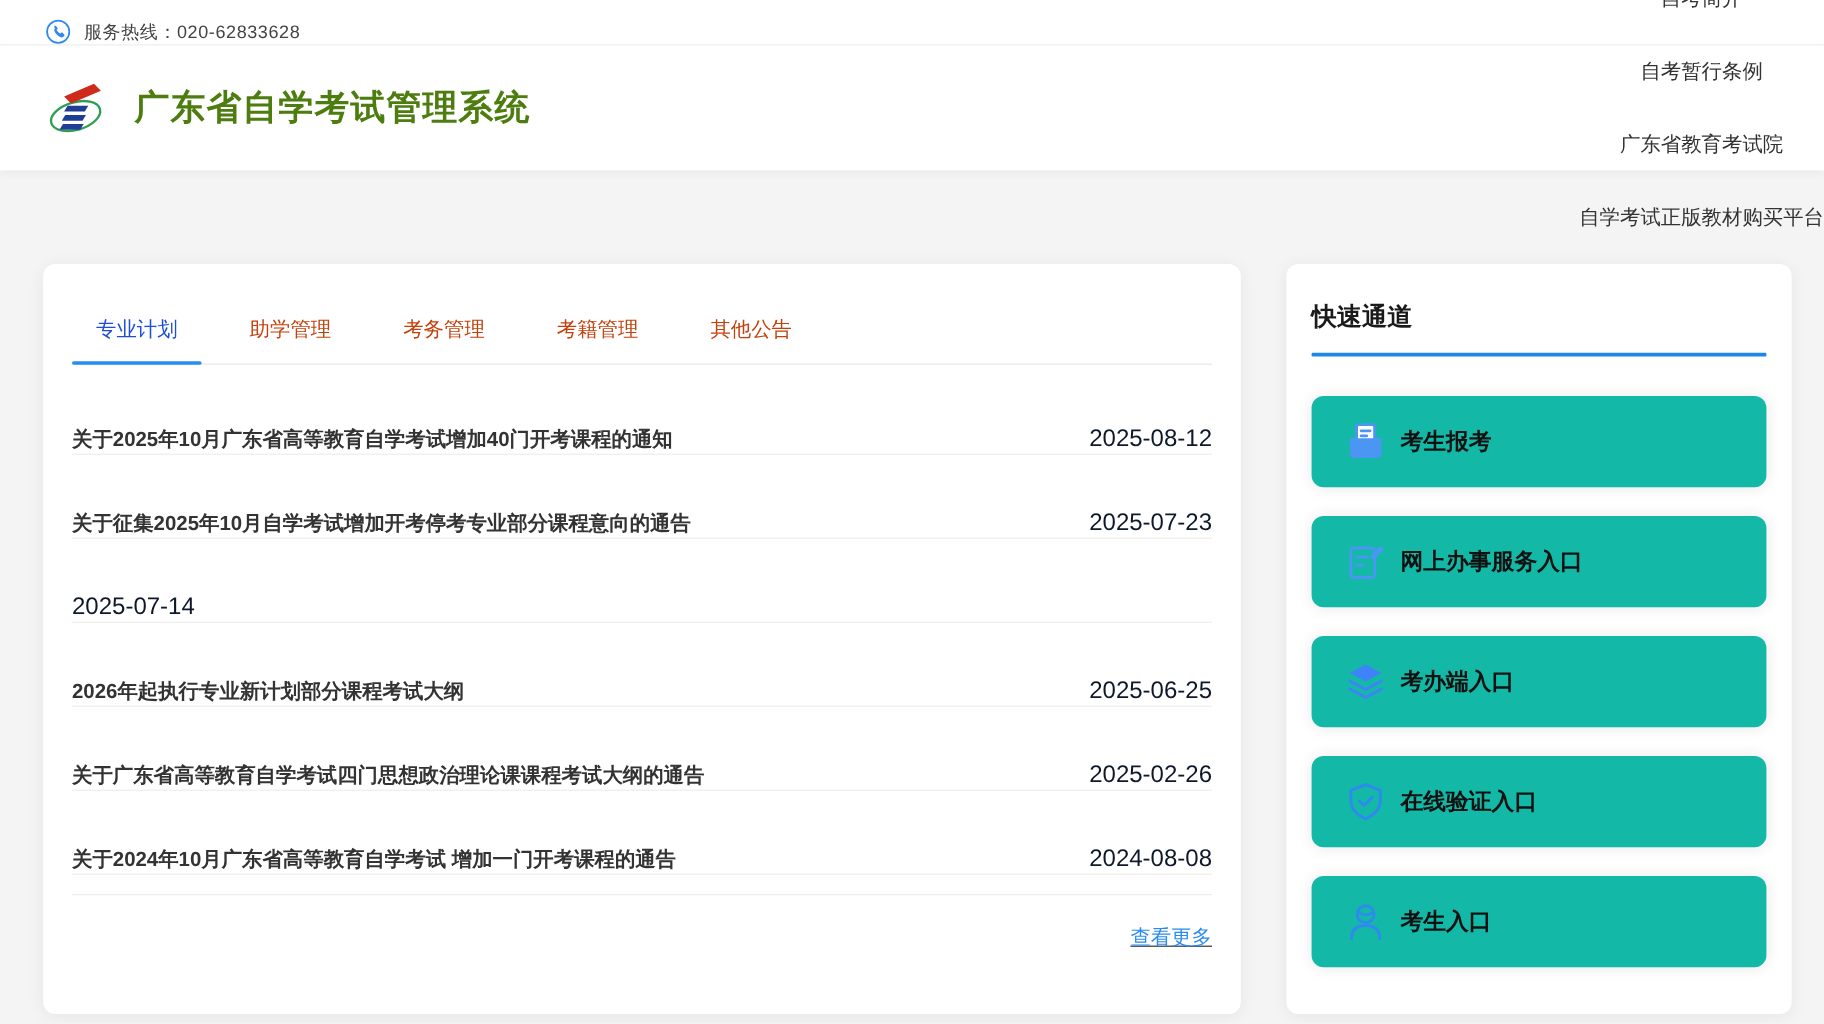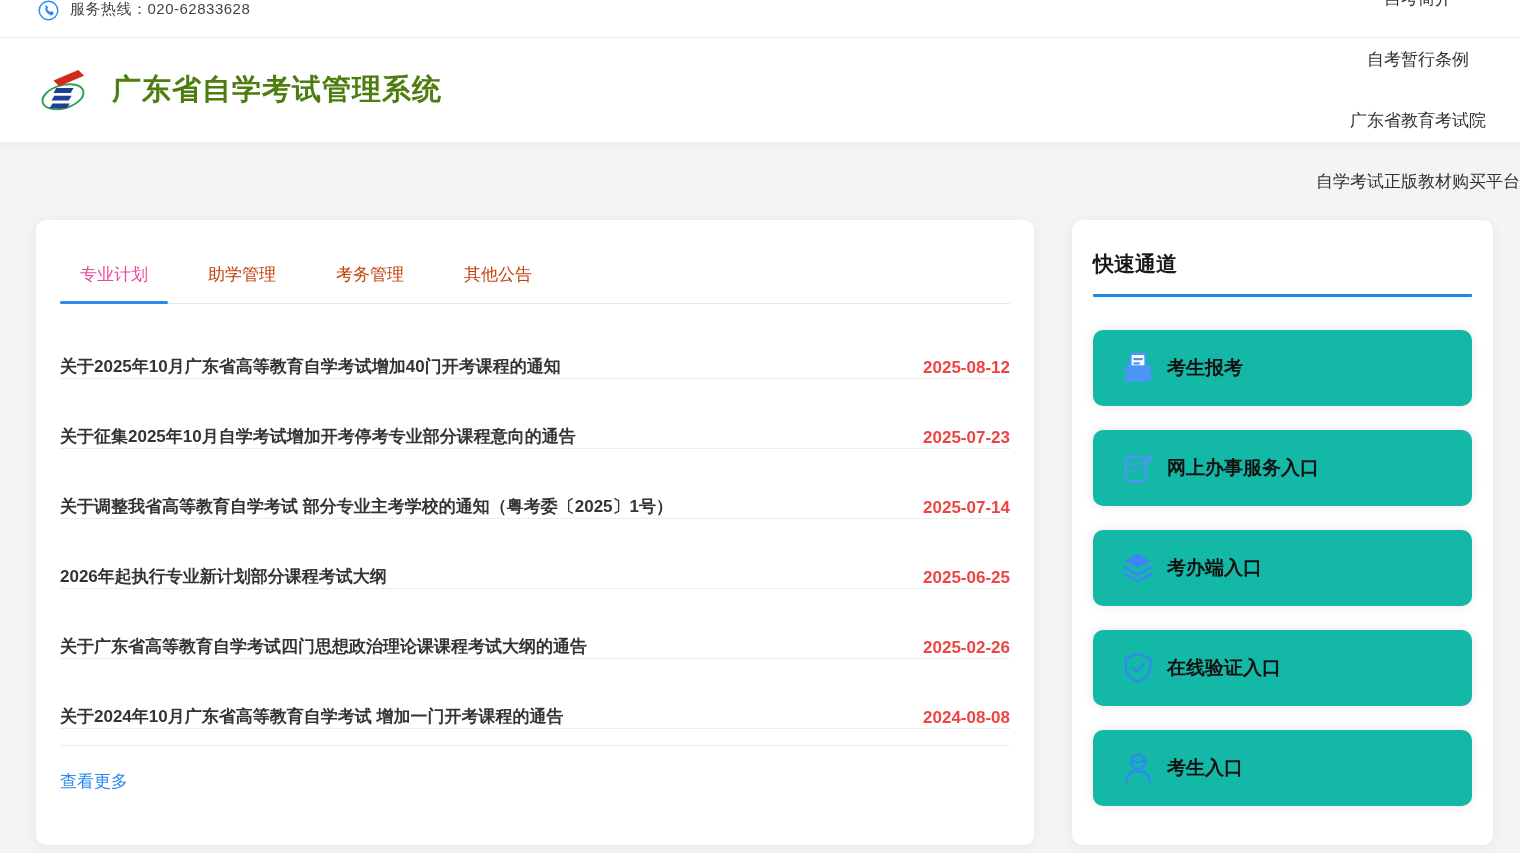--- a/index.html
+++ b/index.html
@@ -7,21 +7,21 @@
   body {
     font-family:"Liberation Sans","DejaVu Sans",sans-serif;
     background:#f4f4f5;
     color:#333;
     overflow:hidden;
   }
 
   
   .topbar {
     height:38px; background:#fff; border-bottom:1px solid #ececec;
-    display:flex; align-items:flex-start; padding-left:38px; gap:11px;
+    display:flex; align-items:flex-end; padding-left:38px; gap:11px;
   }
   .topbar .hotline { font-size:15px; color:#444; letter-spacing:.5px; }
 
   
   .header {
     height:104px; background:#fff; display:flex; align-items:center;
     padding-left:40px; box-shadow:0 3px 6px rgba(0,0,0,.04);
     position:relative; z-index:2;
   }
   .site-title {
@@ -42,37 +42,37 @@
     box-shadow:0 2px 14px rgba(0,0,0,.06);
   }
 
   
   .notice-panel { width:998px; height:625px; padding:0 24px; }
   .tabs { display:flex; margin-top:26px; border-bottom:1px solid #e9e9e9; }
   .tab {
     position:relative; padding:17px 20px; margin-right:20px;
     font-size:17px; color:#c2410c; cursor:pointer; white-space:nowrap;
   }
-  .tab.active { color:#ec4899; }
+  .tab.active { color:#1d4ed8; }
   .tab.active::after {
     content:""; position:absolute; left:0; right:0; bottom:-1px;
     height:3px; background:#2b8cf0; border-radius:2px;
   }
   .news-list { margin-top:5px; }
   .news-row {
     height:70px; display:flex; align-items:flex-end; justify-content:space-between;
     border-bottom:1px solid #ededed; cursor:pointer;
   }
   .news-title {
     font-size:17px; font-weight:bold; color:#333; white-space:nowrap;
     overflow:hidden; text-overflow:ellipsis; max-width:840px;
   }
-  .news-date { font-size:17px; color:#ef4444; white-space:nowrap;font-weight:bold; }
+  .news-date { font-size:20px; color:#0f172a; white-space:nowrap; }
   .news-stub { height:17px; border-bottom:1px solid #ededed; }
-  .view-more-wrap { padding-top:24px; }
+  .view-more-wrap { text-align:right; padding-top:24px;text-decoration:underline; }
   .view-more { font-size:17px; color:#2b8cf0; cursor:pointer; text-decoration:none; }
 
   
   .quick-panel { width:421px; height:625px; margin-left:38px; padding:0 21px; }
   .qc-title { padding-top:30px; font-size:21px; font-weight:bold; color:#1a1a1a; }
   .qc-underline { height:3px; background:#1b87ea; margin-top:16px; border-radius:1px; }
   .qc-list { margin-top:33px; }
   .qc-item {
     height:76px; margin-bottom:24px; background:#14b8a6; border-radius:10px;
     box-shadow:0 0 12px rgba(0,0,0,.09);
@@ -109,34 +109,34 @@
   </div>
 </div>
 
 <div class="main">
 
   <div class="card notice-panel">
     <div class="tabs">
       <div class="tab active">专业计划</div>
       <div class="tab">助学管理</div>
       <div class="tab">考务管理</div>
+      <div class="tab">考籍管理</div>
       <div class="tab">其他公告</div>
     </div>
 
     <div class="news-list">
       <div class="news-row">
         <span class="news-title">关于2025年10月广东省高等教育自学考试增加40门开考课程的通知</span>
         <span class="news-date">2025-08-12</span>
       </div>
       <div class="news-row">
         <span class="news-title">关于征集2025年10月自学考试增加开考停考专业部分课程意向的通告</span>
         <span class="news-date">2025-07-23</span>
       </div>
       <div class="news-row">
-        <span class="news-title">关于调整我省高等教育自学考试 部分专业主考学校的通知（粤考委〔2025〕1号）</span>
         <span class="news-date">2025-07-14</span>
       </div>
       <div class="news-row">
         <span class="news-title">2026年起执行专业新计划部分课程考试大纲</span>
         <span class="news-date">2025-06-25</span>
       </div>
       <div class="news-row">
         <span class="news-title">关于广东省高等教育自学考试四门思想政治理论课课程考试大纲的通告</span>
         <span class="news-date">2025-02-26</span>
       </div>

